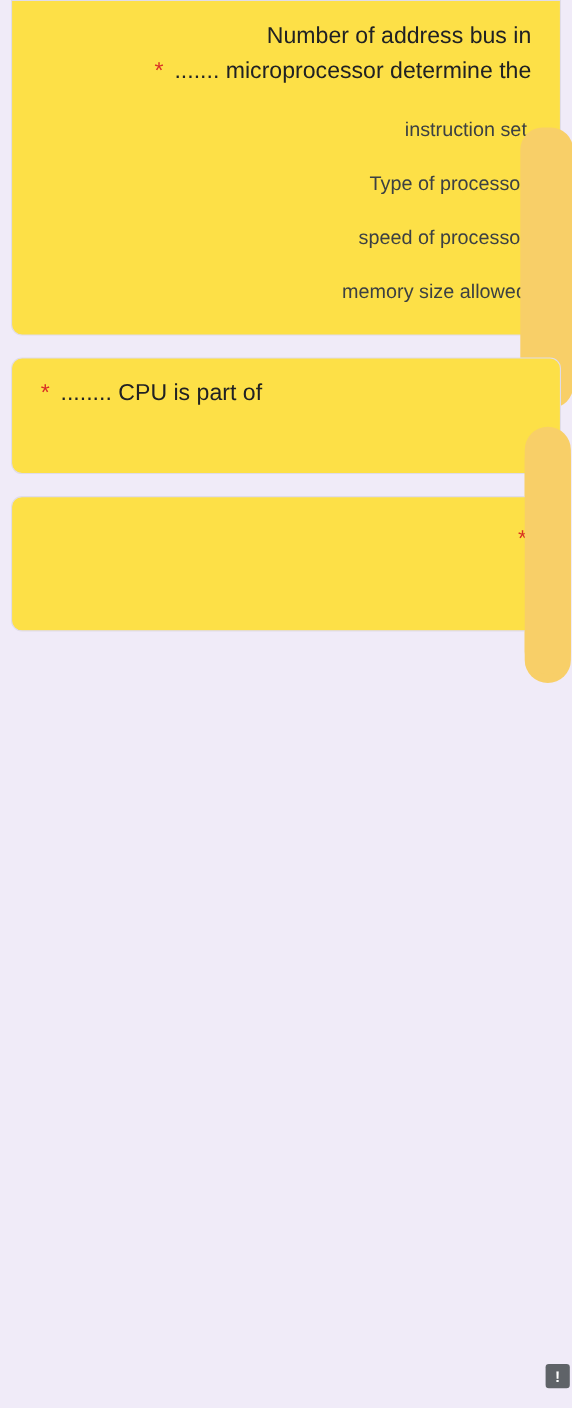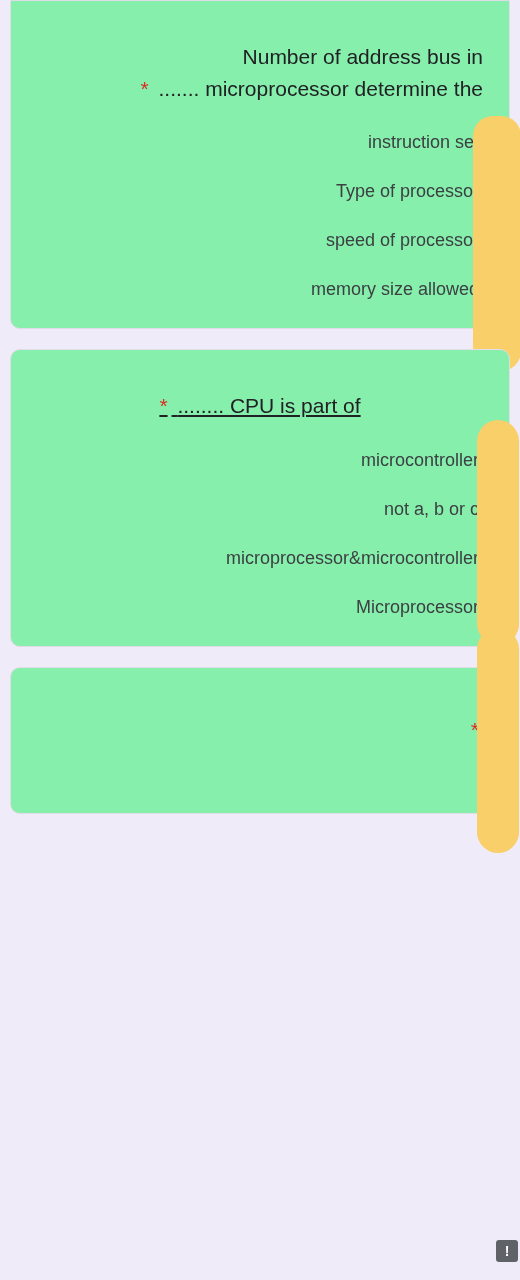--- a/index.html
+++ b/index.html
@@ -5,24 +5,24 @@
   * { box-sizing: border-box; margin: 0; padding: 0; }
   body {
     width: 520px;
     height: 1280px;
     background: #f0ebf8;
     font-family: Arial, sans-serif;
     position: relative;
     overflow: hidden;
   }
   .card {
-    background: #86efac;
+    background: #fde047;
     border-radius: 10px;
     margin: 0 10px 20px 10px;
-    padding: 40px 26px 28px 26px;
+    padding: 16px 26px 28px 26px;
     position: relative;
     border: 1px solid #e0dce8;
   }
   .card.first { margin-top: 0; border-top-left-radius: 0; border-top-right-radius: 0; }
   .question {
     font-size: 21px;
     color: #202124;
     line-height: 1.5;
     text-align: right;
     margin-bottom: 28px;
@@ -85,29 +85,23 @@
   <div class="options">
     <div class="option">instruction set</div>
     <div class="option">Type of processor</div>
     <div class="option">speed of processor</div>
     <div class="option">memory size allowed</div>
   </div>
   <div class="highlight h1"></div>
 </div>
 
 <div class="card">
-  <div class="question" style="text-align:center;text-decoration:underline;">
+  <div class="question" style="text-align:left;">
     <span class="required">*</span>
     <span>........ CPU is part of</span>
-  </div>
-  <div class="options">
-    <div class="option">microcontroller</div>
-    <div class="option">not a, b or c</div>
-    <div class="option">microprocessor&amp;microcontroller</div>
-    <div class="option">Microprocessor</div>
   </div>
   <div class="highlight h2"></div>
 </div>
 
 <div class="card" style="padding-bottom:40px;">
   <div class="question left">
     <div style="text-align:right; margin-top:6px;">
       <span class="required">*</span>
     </div>
   </div>

